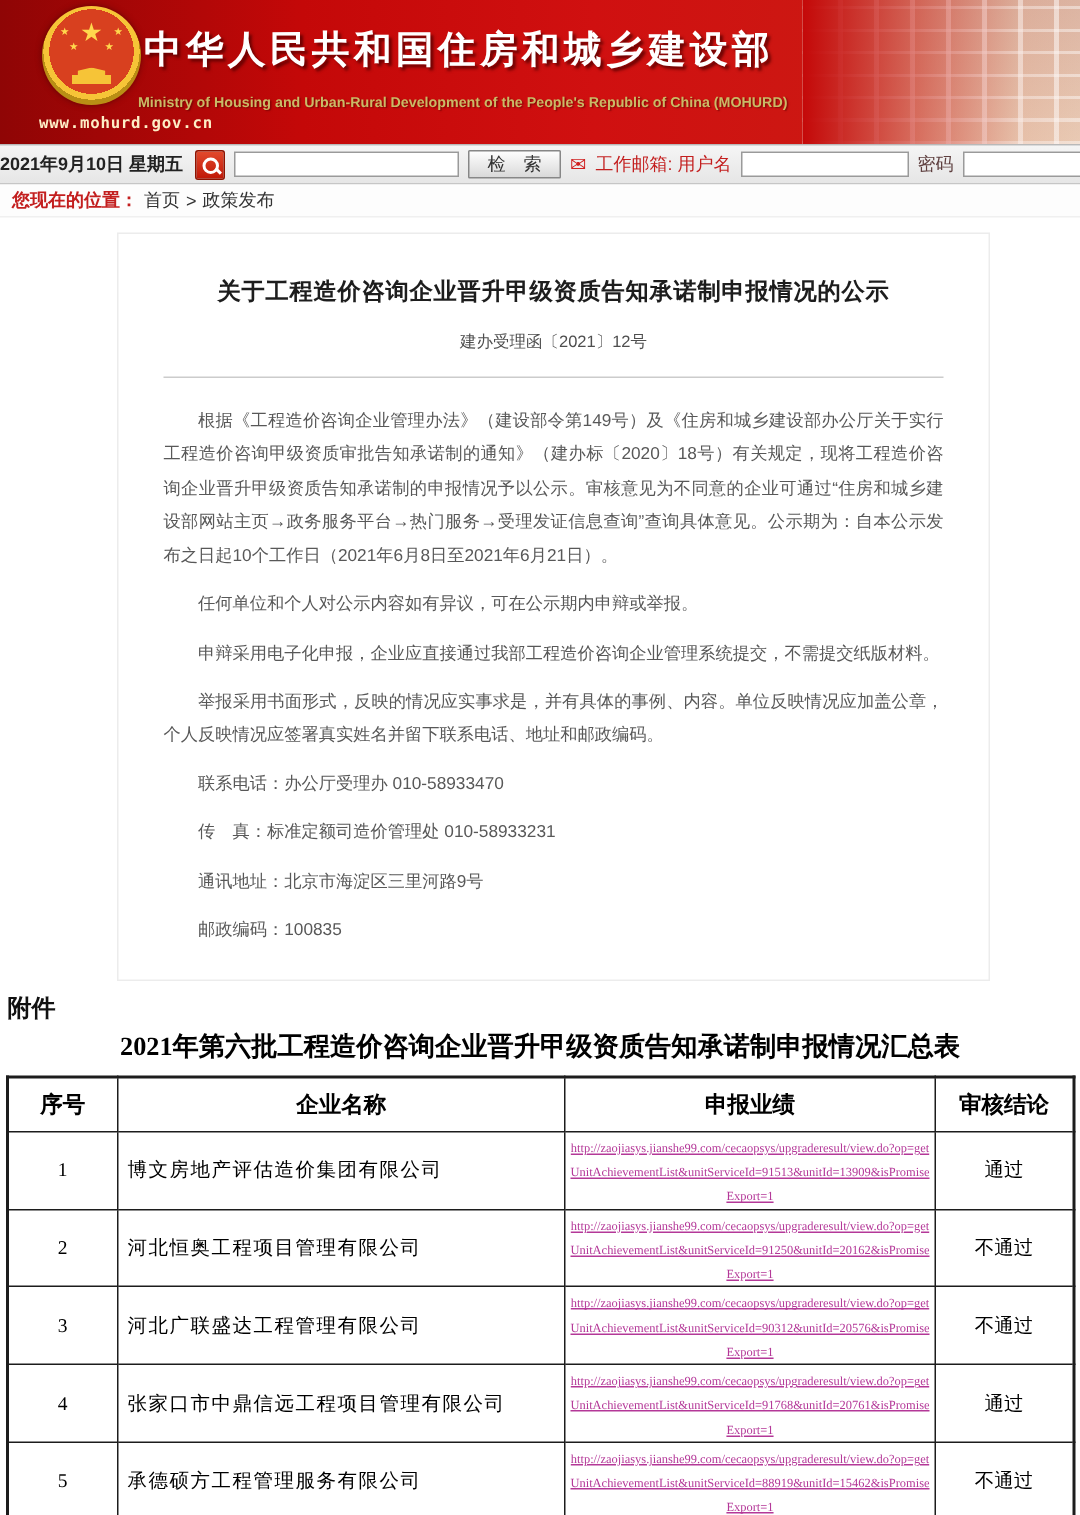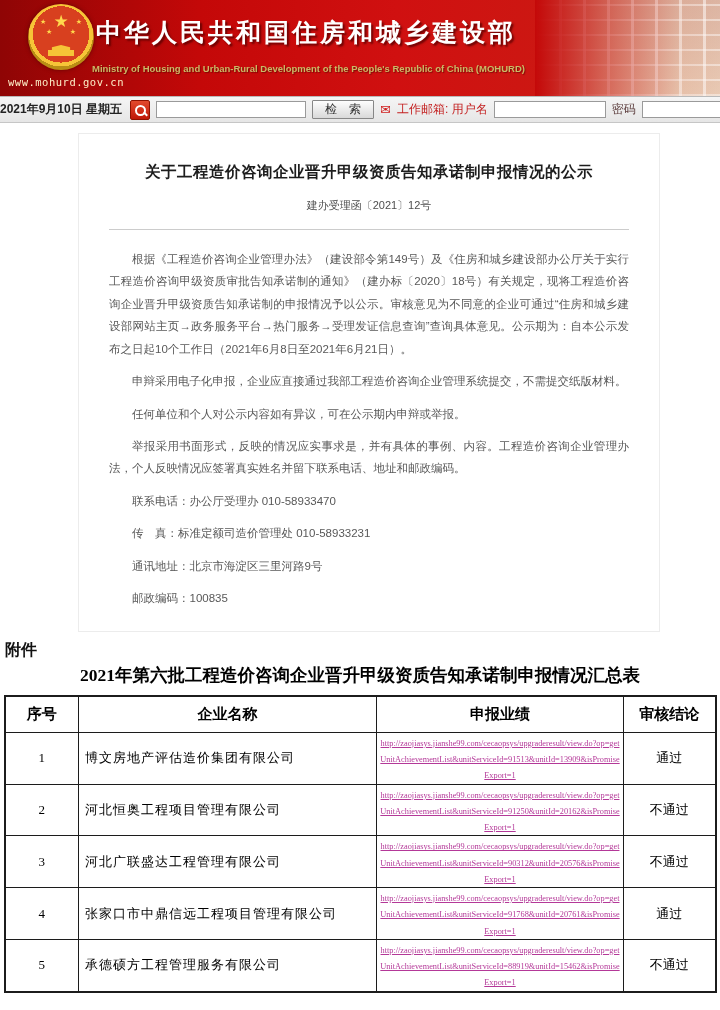--- a/index.html
+++ b/index.html
@@ -17,22 +17,22 @@
       repeating-linear-gradient(0deg, rgba(255,255,255,.45) 0 2px, rgba(255,255,255,0) 2px 15px),
       linear-gradient(#dcb4a2,#e9cab4); }
   .emblem { position:absolute; left:28px; top:4px; width:66px; height:66px; }
   .emblem-disc { position:relative; width:66px; height:66px; border-radius:50%;
     background: radial-gradient(circle at 50% 46%, #d8401f 0 58%, #f6c437 58% 66%, #b98e15 66% 74%, #f6c437 74% 100%);
     box-shadow: 0 0 4px rgba(60,0,0,.6); }
   .emblem-star-big { position:absolute; left:50%; top:9px; transform:translateX(-50%); color:#ffd84d; font-size:17px; line-height:1; }
   .emblem-star-s { position:absolute; color:#ffd84d; font-size:7px; line-height:1; }
   .emblem-gate { position:absolute; left:50%; bottom:14px; transform:translateX(-50%); width:26px; height:11px;
     background:#f6c437; clip-path: polygon(0 100%,0 45%,15% 45%,15% 20%,50% 0,85% 20%,85% 45%,100% 45%,100% 100%); }
-  .site-url { position:absolute; left:8px; top:76px; font-family:"DejaVu Sans Mono",monospace;
-    font-size:10.5px; font-weight:normal; color:#fdeec6; letter-spacing:.5px; }
+  .site-url { position:absolute; left:26px; top:76px; font-family:"DejaVu Sans Mono",monospace;
+    font-size:10.5px; font-weight:bold; color:#fdeec6; letter-spacing:.5px; }
   .banner-titles { position:absolute; left:92px; right:200px; top:16px; text-align:center; }
   .banner-title { color:#fff; font-size:25px; font-weight:bold; letter-spacing:3px; white-space:nowrap;
     text-shadow: 2px 2px 2px rgba(90,0,0,.85); }
   .banner-sub { margin-top:14px; color:#c9ba66; font-size:9.5px; font-weight:bold; white-space:nowrap;
     text-shadow: 1px 1px 1px rgba(90,0,0,.6); }
 
   
   .toolbar { display:flex; align-items:center; height:27px; padding:0 0;
     background: linear-gradient(#f5f5f5,#e6e6e6); border-top:1px solid #b9b9b9; border-bottom:1px solid #c6c6c6;
     font-size:12px; color:#222; gap:6px; white-space:nowrap; }
@@ -115,30 +115,36 @@
     <input class="tb-input search" placeholder="" style="">
     <button class="tb-btn">检　索</button>
     <span class="env-icon">✉</span>
     <span class="red-label">工作邮箱: 用户名</span>
     <input class="tb-input small" style="">
     <span class="pwd-label">密码</span>
     <input class="tb-input small" type="password" style="">
 
   </div>
 
+  <div class="breadcrumb">
+    <span class="bc-prefix">您现在的位置：</span>
+    <a class="bc-item">首页</a>
+    <span class="bc-sep">&gt;</span>
+    <a class="bc-item">政策发布</a>
+  </div>
 
   <div class="doc-box">
     <h1 class="doc-title">关于工程造价咨询企业晋升甲级资质告知承诺制申报情况的公示</h1>
     <div class="doc-no">建办受理函〔2021〕12号</div>
     <hr class="doc-hr">
     <div class="doc-body">
       <p>根据《工程造价咨询企业管理办法》（建设部令第149号）及《住房和城乡建设部办公厅关于实行工程造价咨询甲级资质审批告知承诺制的通知》（建办标〔2020〕18号）有关规定，现将工程造价咨询企业晋升甲级资质告知承诺制的申报情况予以公示。审核意见为不同意的企业可通过“住房和城乡建设部网站主页→政务服务平台→热门服务→受理发证信息查询”查询具体意见。公示期为：自本公示发布之日起10个工作日（2021年6月8日至2021年6月21日）。</p>
+      <p>任何单位和个人对公示内容如有异议，可在公示期内申辩或举报。</p>
       <p>申辩采用电子化申报，企业应直接通过我部工程造价咨询企业管理系统提交，不需提交纸版材料。</p>
-      <p>任何单位和个人对公示内容如有异议，可在公示期内申辩或举报。</p>
-      <p>举报采用书面形式，反映的情况应实事求是，并有具体的事例、内容。工程造价咨询企业管理办法，个人反映情况应签署真实姓名并留下联系电话、地址和邮政编码。</p>
+      <p>举报采用书面形式，反映的情况应实事求是，并有具体的事例、内容。单位反映情况应加盖公章，个人反映情况应签署真实姓名并留下联系电话、地址和邮政编码。</p>
       <p>联系电话：办公厅受理办 010-58933470</p>
       <p>传　真：标准定额司造价管理处 010-58933231</p>
       <p>通讯地址：北京市海淀区三里河路9号</p>
       <p>邮政编码：100835</p>
     </div>
   </div>
 
   <div class="att-label">附件</div>
   <h2 class="table-title">2021年第六批工程造价咨询企业晋升甲级资质告知承诺制申报情况汇总表</h2>
   <table class="qual">

